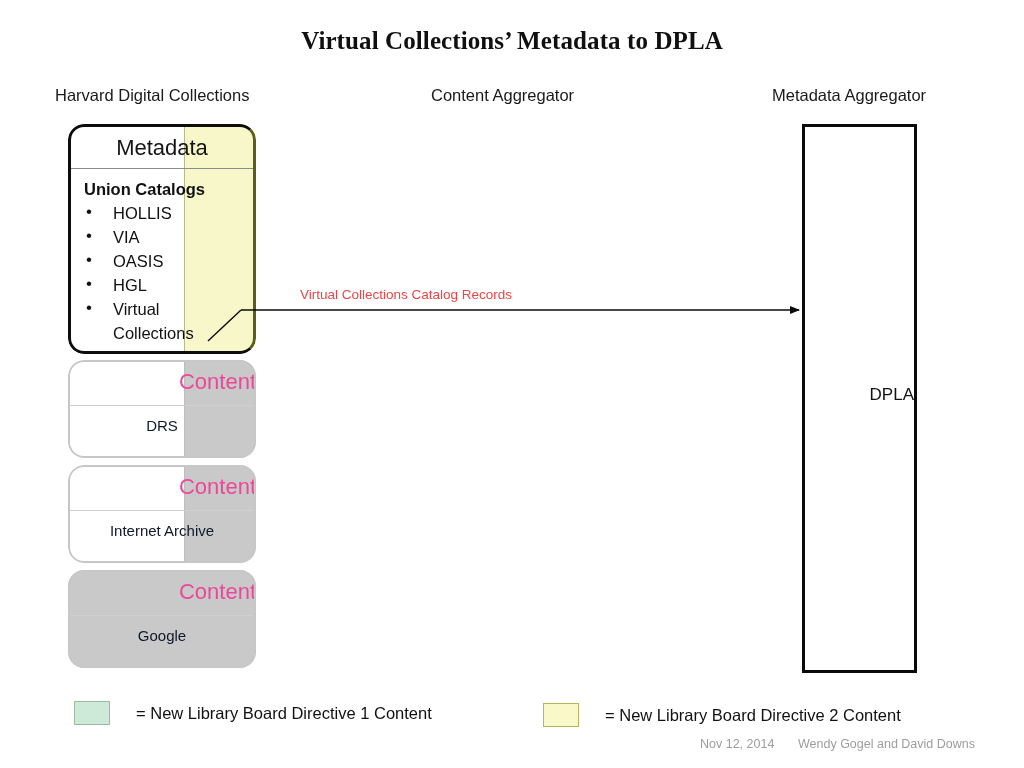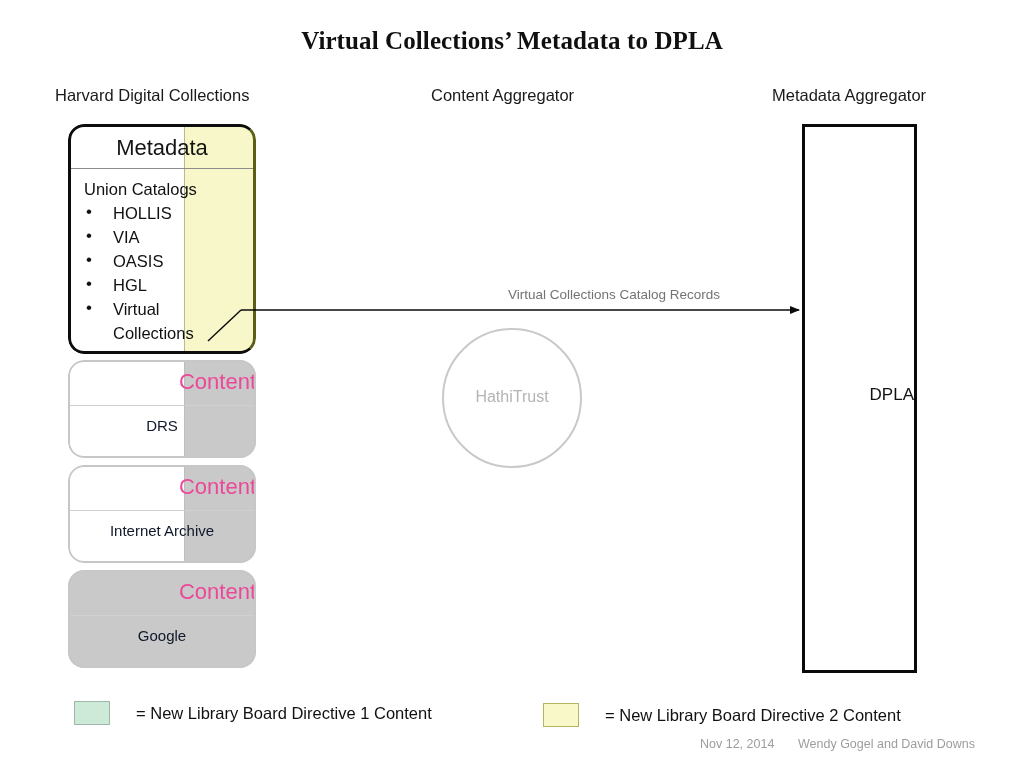--- a/index.html
+++ b/index.html
@@ -122,21 +122,21 @@
   }
   #meta-list {
     position: absolute;
     left: 16px;
     top: 53px;
     right: 4px;
     font-size: 16.5px;
     color: #111111;
     line-height: 24px;
   }
-  #meta-list .lead { margin: 0 16px 0 0; }
+  #meta-list .lead { margin: 0 16px 0 0; font-weight: bold; }
   #meta-list ul {
     list-style: none;
     margin: 0;
     padding: 0;
   }
   #meta-list li {
     position: relative;
     padding-left: 29px;
     white-space: nowrap;
   }
@@ -234,23 +234,23 @@
     top: 0;
     width: 1024px;
     height: 768px;
     pointer-events: none;
   }
   #arrow-label {
     position: absolute;
     left: 300px;
     top: 287px;
     width: 420px;
-    text-align: right;
+    text-align: left;
     font-size: 13.5px;
-    color: #737373;
+    color: #ef4444;
     white-space: nowrap;
   }
 
   
   .legend-row {
     position: absolute;
     display: flex;
     align-items: center;
   }
   .legend-swatch {
@@ -363,23 +363,20 @@
       <div class="half-left"></div>
       <div class="half-right"></div>
       <div class="splitline"></div>
     </div>
     <div class="divider"></div>
     <div class="boxtitle">Content</div>
     <div class="boxsub">Google</div>
     <div class="outline"></div>
   </div>
 
-  <div id="hathitrust-node">
-    <div class="label">HathiTrust</div>
-  </div>
 
   <div id="dpla-box">
     <div class="label">DPLA</div>
   </div>
 
   <svg id="flow-arrow-svg" viewBox="0 0 1024 768">
     <defs>
       <marker id="ahead" markerWidth="10" markerHeight="8" refX="9" refY="4" orient="auto" markerUnits="userSpaceOnUse">
         <path d="M0,0 L10,4 L0,8 Z" fill="#0a0a0a"></path>
       </marker>

